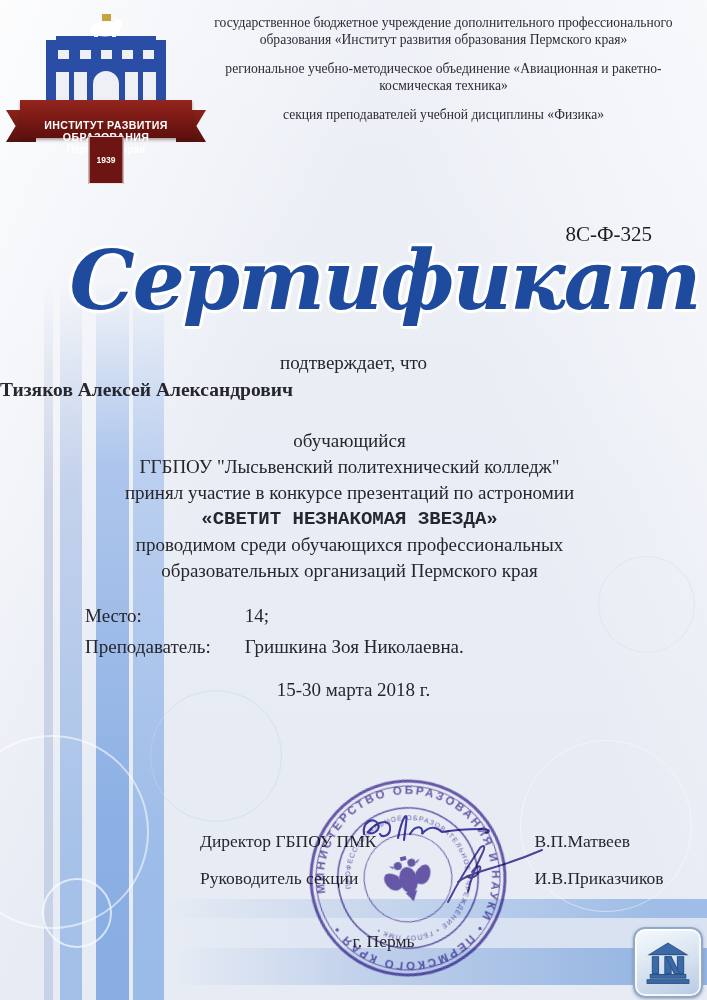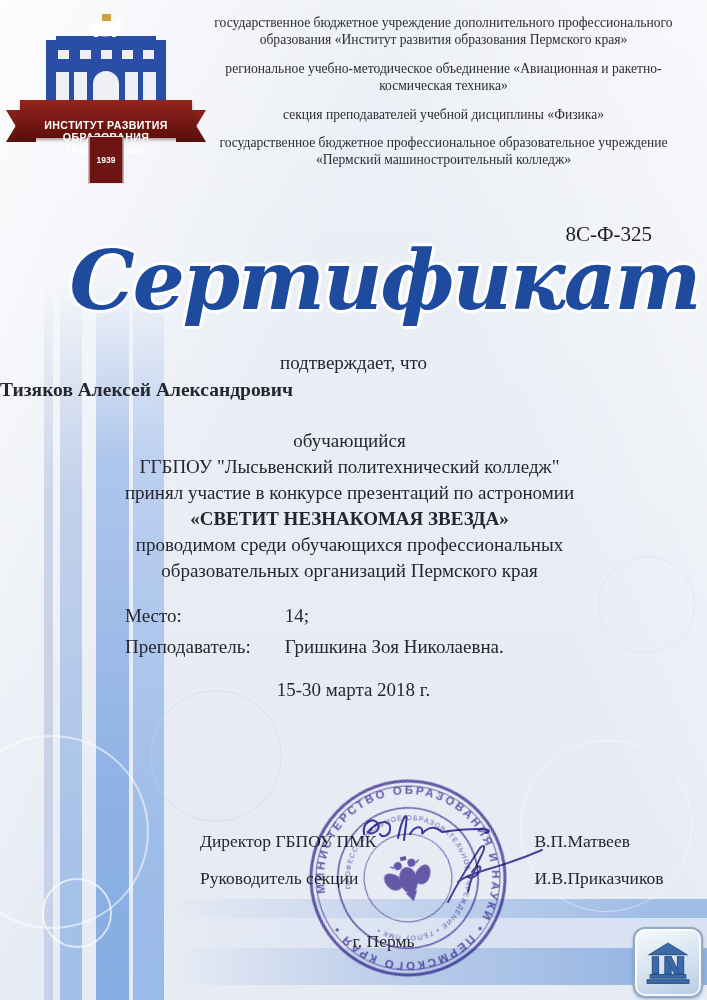--- a/index.html
+++ b/index.html
@@ -62,24 +62,24 @@
   .cert-title{left:0;right:0;top:232px;text-align:center;padding-left:62px;
     font-family:"DejaVu Serif","Liberation Serif",serif;font-style:italic;
     font-size:82px;font-weight:bold;color:#1e4b9e;letter-spacing:-2px;
     text-shadow:-2px -2px 0 #fff,2px -2px 0 #fff,-2px 2px 0 #fff,2px 2px 0 #fff,
       0 -3px 0 #fff,0 3px 0 #fff,-3px 0 0 #fff,3px 0 0 #fff,0 0 7px #fff;}
 
   .confirms{left:0;right:0;top:352px;text-align:center;font-size:19px;}
   .recipient{left:0;right:0;top:379px;text-align:left;font-size:19.5px;font-weight:bold;}
 
   .body-lines{left:0;right:8px;top:428px;text-align:center;font-size:19px;line-height:26px;}
-  .body-lines .bold-line{font-weight:bold;}
-
-  
-  .fields{left:85px;top:605px;font-size:19px;margin-left:40px;}
+  .body-lines .bold-line{font-weight:bold;font-family:Liberation Mono, monospace;}
+
+  
+  .fields{left:85px;top:605px;font-size:19px;}
   .frow{height:31px;white-space:nowrap;}
   .flabel{display:inline-block;width:155px;}
   .fvalue{display:inline-block;}
   .date{left:0;right:0;top:679px;text-align:center;font-size:19px;}
 
   
   .sigrow{left:200px;width:460px;font-size:17.5px;white-space:nowrap;}
   .sigrow .role{display:inline-block;width:330px;}
   .sr1{top:831px;} .sr2{top:868px;}
   .city{left:0;right:0;top:931px;text-align:center;padding-left:60px;font-size:17.5px;}
@@ -152,21 +152,20 @@
       <div class="rt">ИНСТИТУТ РАЗВИТИЯ ОБРАЗОВАНИЯ</div>
       <div class="rs">Пермского края</div>
     </div>
     <div class="year">1939</div>
   </div>
 
   <div class="abs orgs">
     <div class="org">государственное бюджетное учреждение дополнительного профессионального образования «Институт развития образования Пермского края»</div>
     <div class="org">региональное учебно-методическое объединение «Авиационная и ракетно-космическая техника»</div>
     <div class="org">секция преподавателей учебной дисциплины «Физика»</div>
-    <div class="org">государственное бюджетное профессиональное образовательное учреждение «Пермский машиностроительный колледж»</div>
   </div>
 
   <div class="abs cert-no">8С-Ф-325</div>
   <div class="abs cert-title">Сертификат</div>
 
   <div class="abs confirms">подтверждает, что</div>
   <div class="abs recipient">Тизяков Алексей Александрович</div>
 
   <div class="abs body-lines">
     <div>обучающийся</div>

